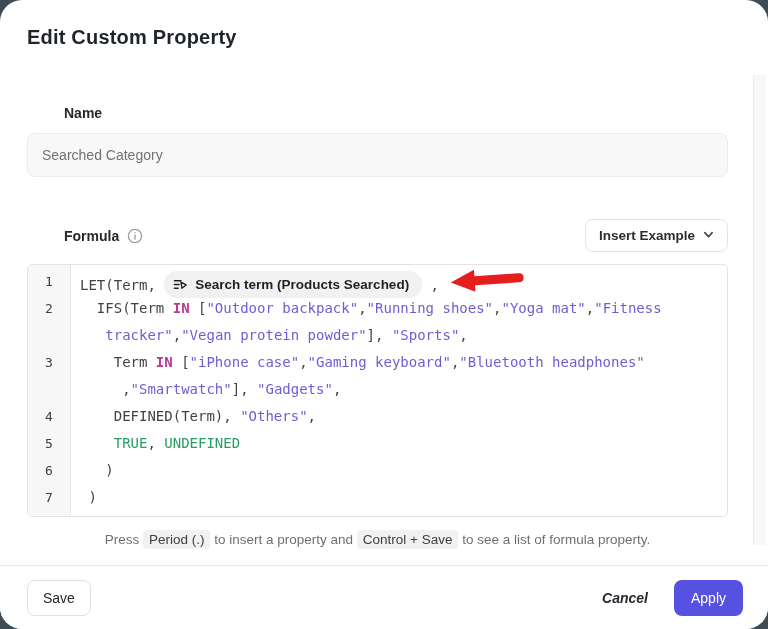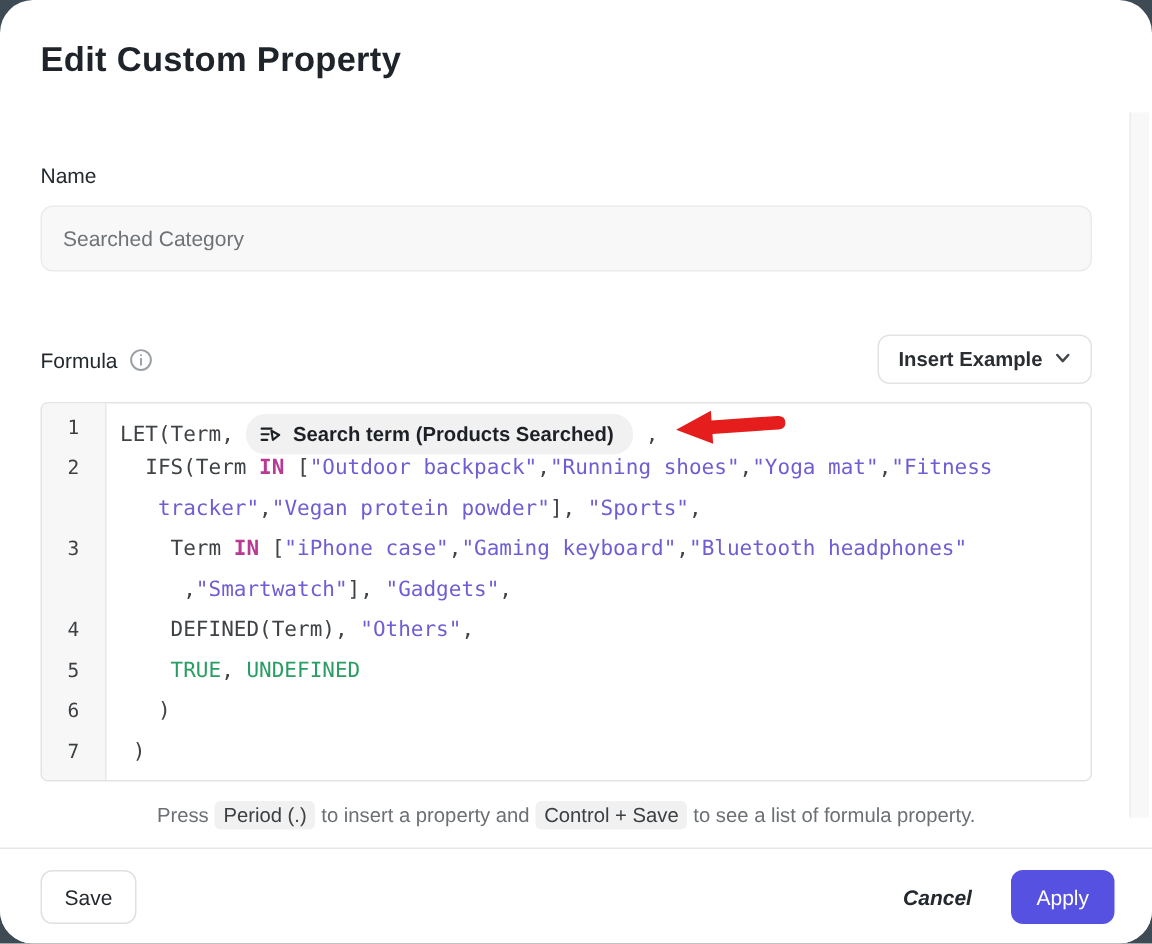--- a/index.html
+++ b/index.html
@@ -3,23 +3,23 @@
 <meta charset="utf-8">
 <style>
   * { margin:0; padding:0; box-sizing:border-box; }
   html,body { width:768px; height:629px; }
   body { background:#3e4a54; font-family:"Liberation Sans", sans-serif; position:relative; overflow:hidden; }
 
   .modal { position:absolute; inset:0; background:#ffffff; border-radius:22px; overflow:hidden; }
 
   .content { position:absolute; top:0; left:0; right:0; bottom:80px; padding:26px 40px 0 27px; }
 
-  .dialog-title { font-size:23px; font-weight:700; color:#1f242b; letter-spacing:.2px; }
+  .dialog-title { font-size:20px; font-weight:700; color:#1f242b; letter-spacing:.2px; }
 
-  .field-label { font-size:14px; font-weight:400; color:#24292e; }
+  .field-label { font-size:14px; font-weight:700; color:#24292e;margin-left:37px; }
   .name-label { margin-top:56px; }
 
   .name-input { margin-top:12px; width:100%; height:44px; background:#f8f8f8;
     border:1px solid #ebebeb; border-radius:8px; padding:0 14px; font-size:14px;
     color:#6e7378; font-family:"Liberation Sans", sans-serif; outline:none; display:block; }
 
   .formula-row { margin-top:42px; display:flex; align-items:center; justify-content:space-between; }
   .formula-label-wrap { display:flex; align-items:center; gap:8px; }
   .info-icon { width:16px; height:16px; color:#9aa0a6; display:inline-flex; }
 

